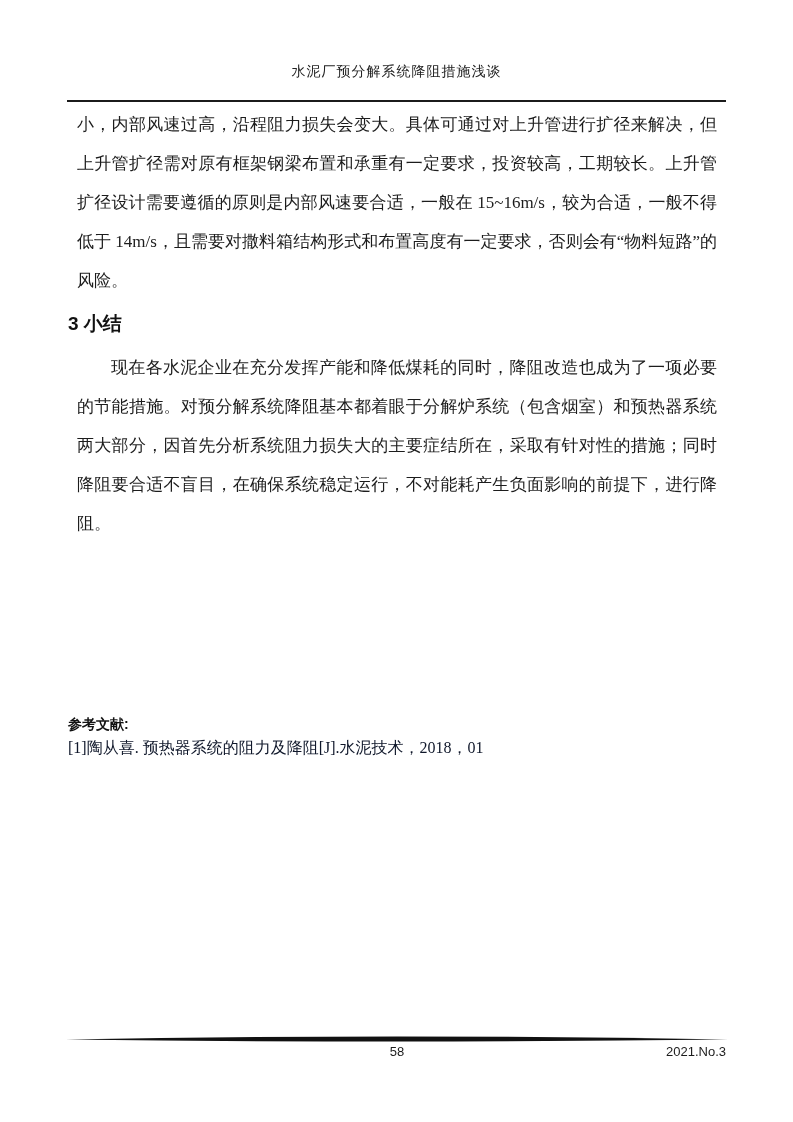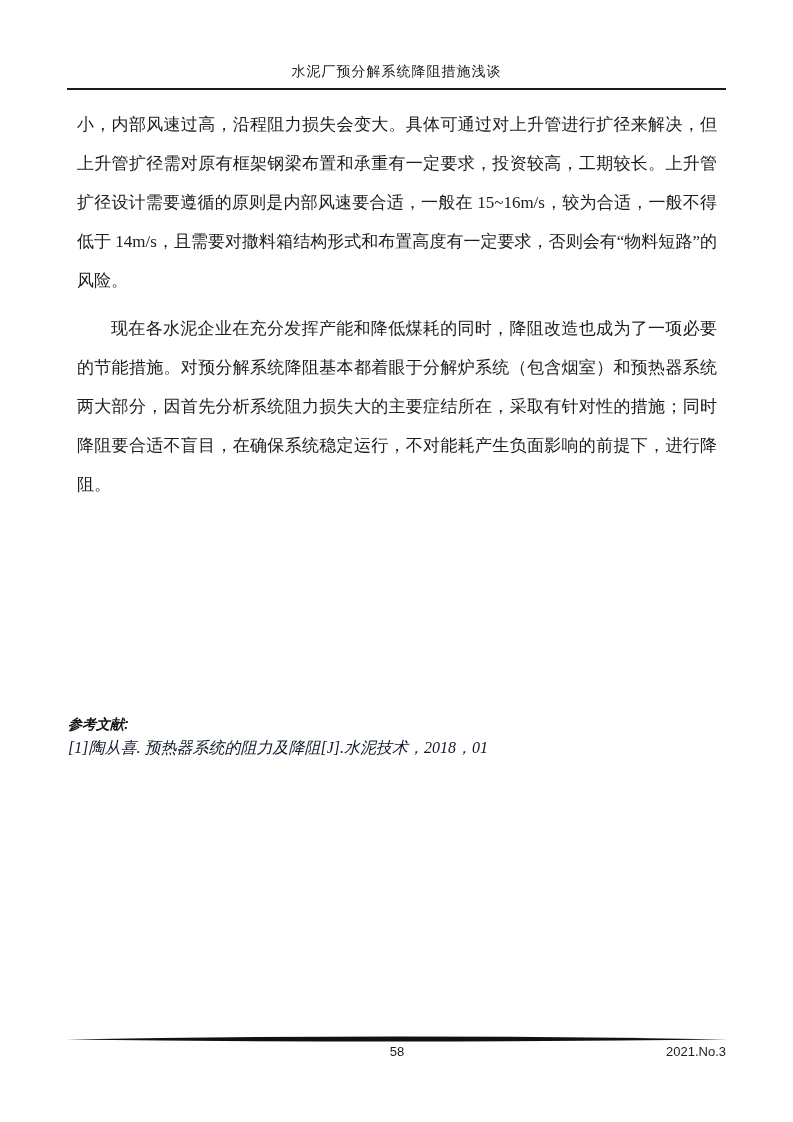--- a/index.html
+++ b/index.html
@@ -17,21 +17,21 @@
     color: #1a1a1a;
   }
 
   
   .page-header {
     position: absolute;
     top: 62px;
     left: 67px;
     width: 659px;
     text-align: center;
-    padding-bottom: 7px;
+    padding-bottom: 19px;
     border-bottom: 2px solid #1b1b1b;
   }
   .page-header .header-title {
     font-size: 14px;
     letter-spacing: 1px;
     color: #222222;
   }
 
   
   .doc-body {
@@ -58,21 +58,20 @@
     line-height: 30px;
     color: #111111;
   }
 
   
   .references {
     position: absolute;
     top: 712px;
     left: 68px;
     width: 658px;
-    font-style: italic;
   }
   .references-heading {
     font-family: "Liberation Sans", "DejaVu Sans", sans-serif;
     font-size: 14px;
     font-weight: bold;
     line-height: 24px;
     color: #111111;
   }
   .reference-item {
     font-size: 16px;
@@ -118,20 +117,21 @@
 
 <div class="page">
 
   <div class="page-header">
     <span class="header-title">水泥厂预分解系统降阻措施浅谈</span>
   </div>
 
   <div class="doc-body">
     <p class="para">小，内部风速过高，沿程阻力损失会变大。具体可通过对上升管进行扩径来解决，但上升管扩径需对原有框架钢梁布置和承重有一定要求，投资较高，工期较长。上升管扩径设计需要遵循的原则是内部风速要合适，一般在 15~16m/s，较为合适，一般不得低于 14m/s，且需要对撒料箱结构形式和布置高度有一定要求，否则会有“物料短路”的风险。</p>
 
+    <h2 class="section-heading">3 小结</h2>
 
     <p class="para indented">现在各水泥企业在充分发挥产能和降低煤耗的同时，降阻改造也成为了一项必要的节能措施。对预分解系统降阻基本都着眼于分解炉系统（包含烟室）和预热器系统两大部分，因首先分析系统阻力损失大的主要症结所在，采取有针对性的措施；同时降阻要合适不盲目，在确保系统稳定运行，不对能耗产生负面影响的前提下，进行降阻。</p>
   </div>
 
   <div class="references">
     <div class="references-heading">参考文献:</div>
     <div class="reference-item">[1]陶从喜. 预热器系统的阻力及降阻[J].水泥技术，2018，01</div>
   </div>
 
   <div class="page-footer">

